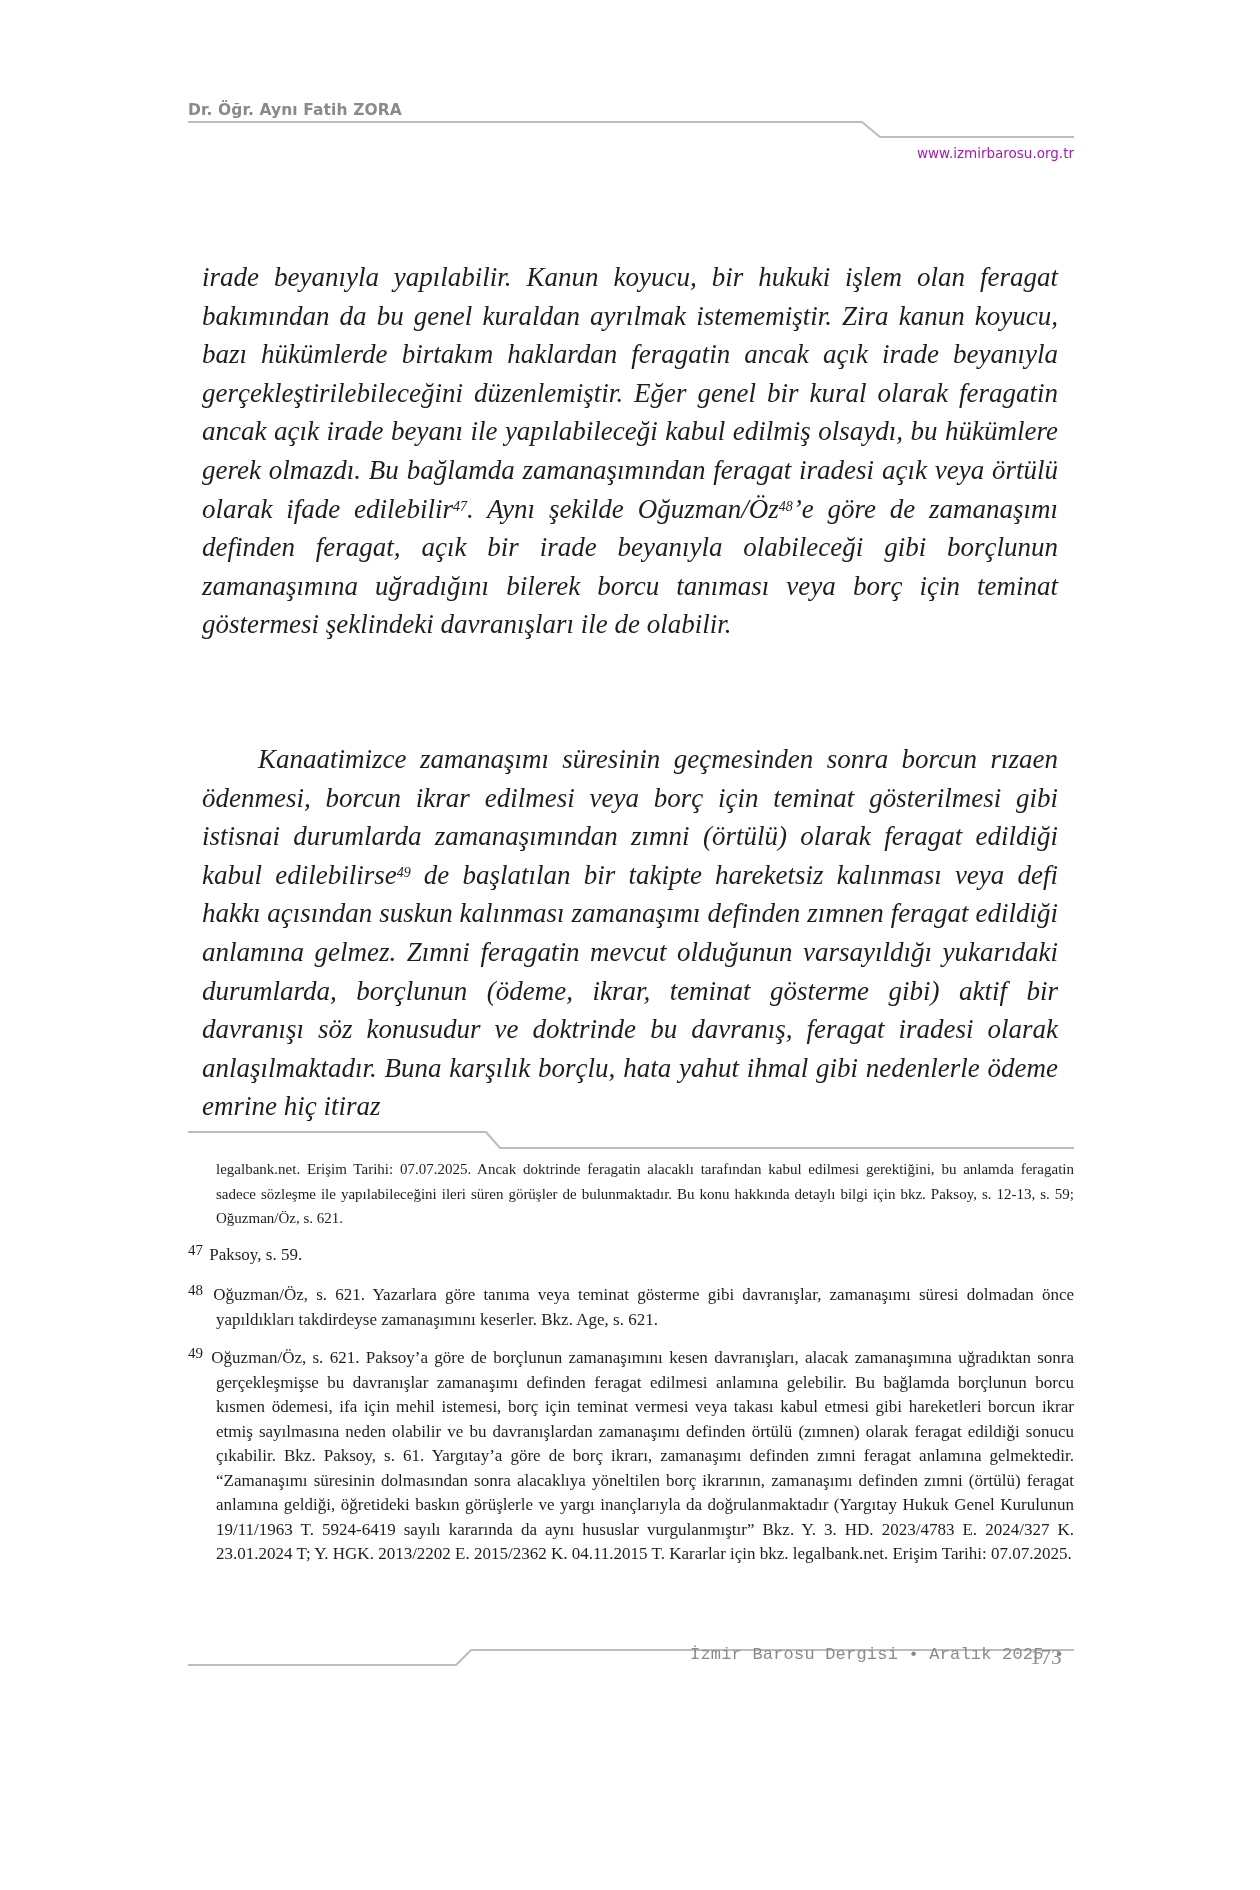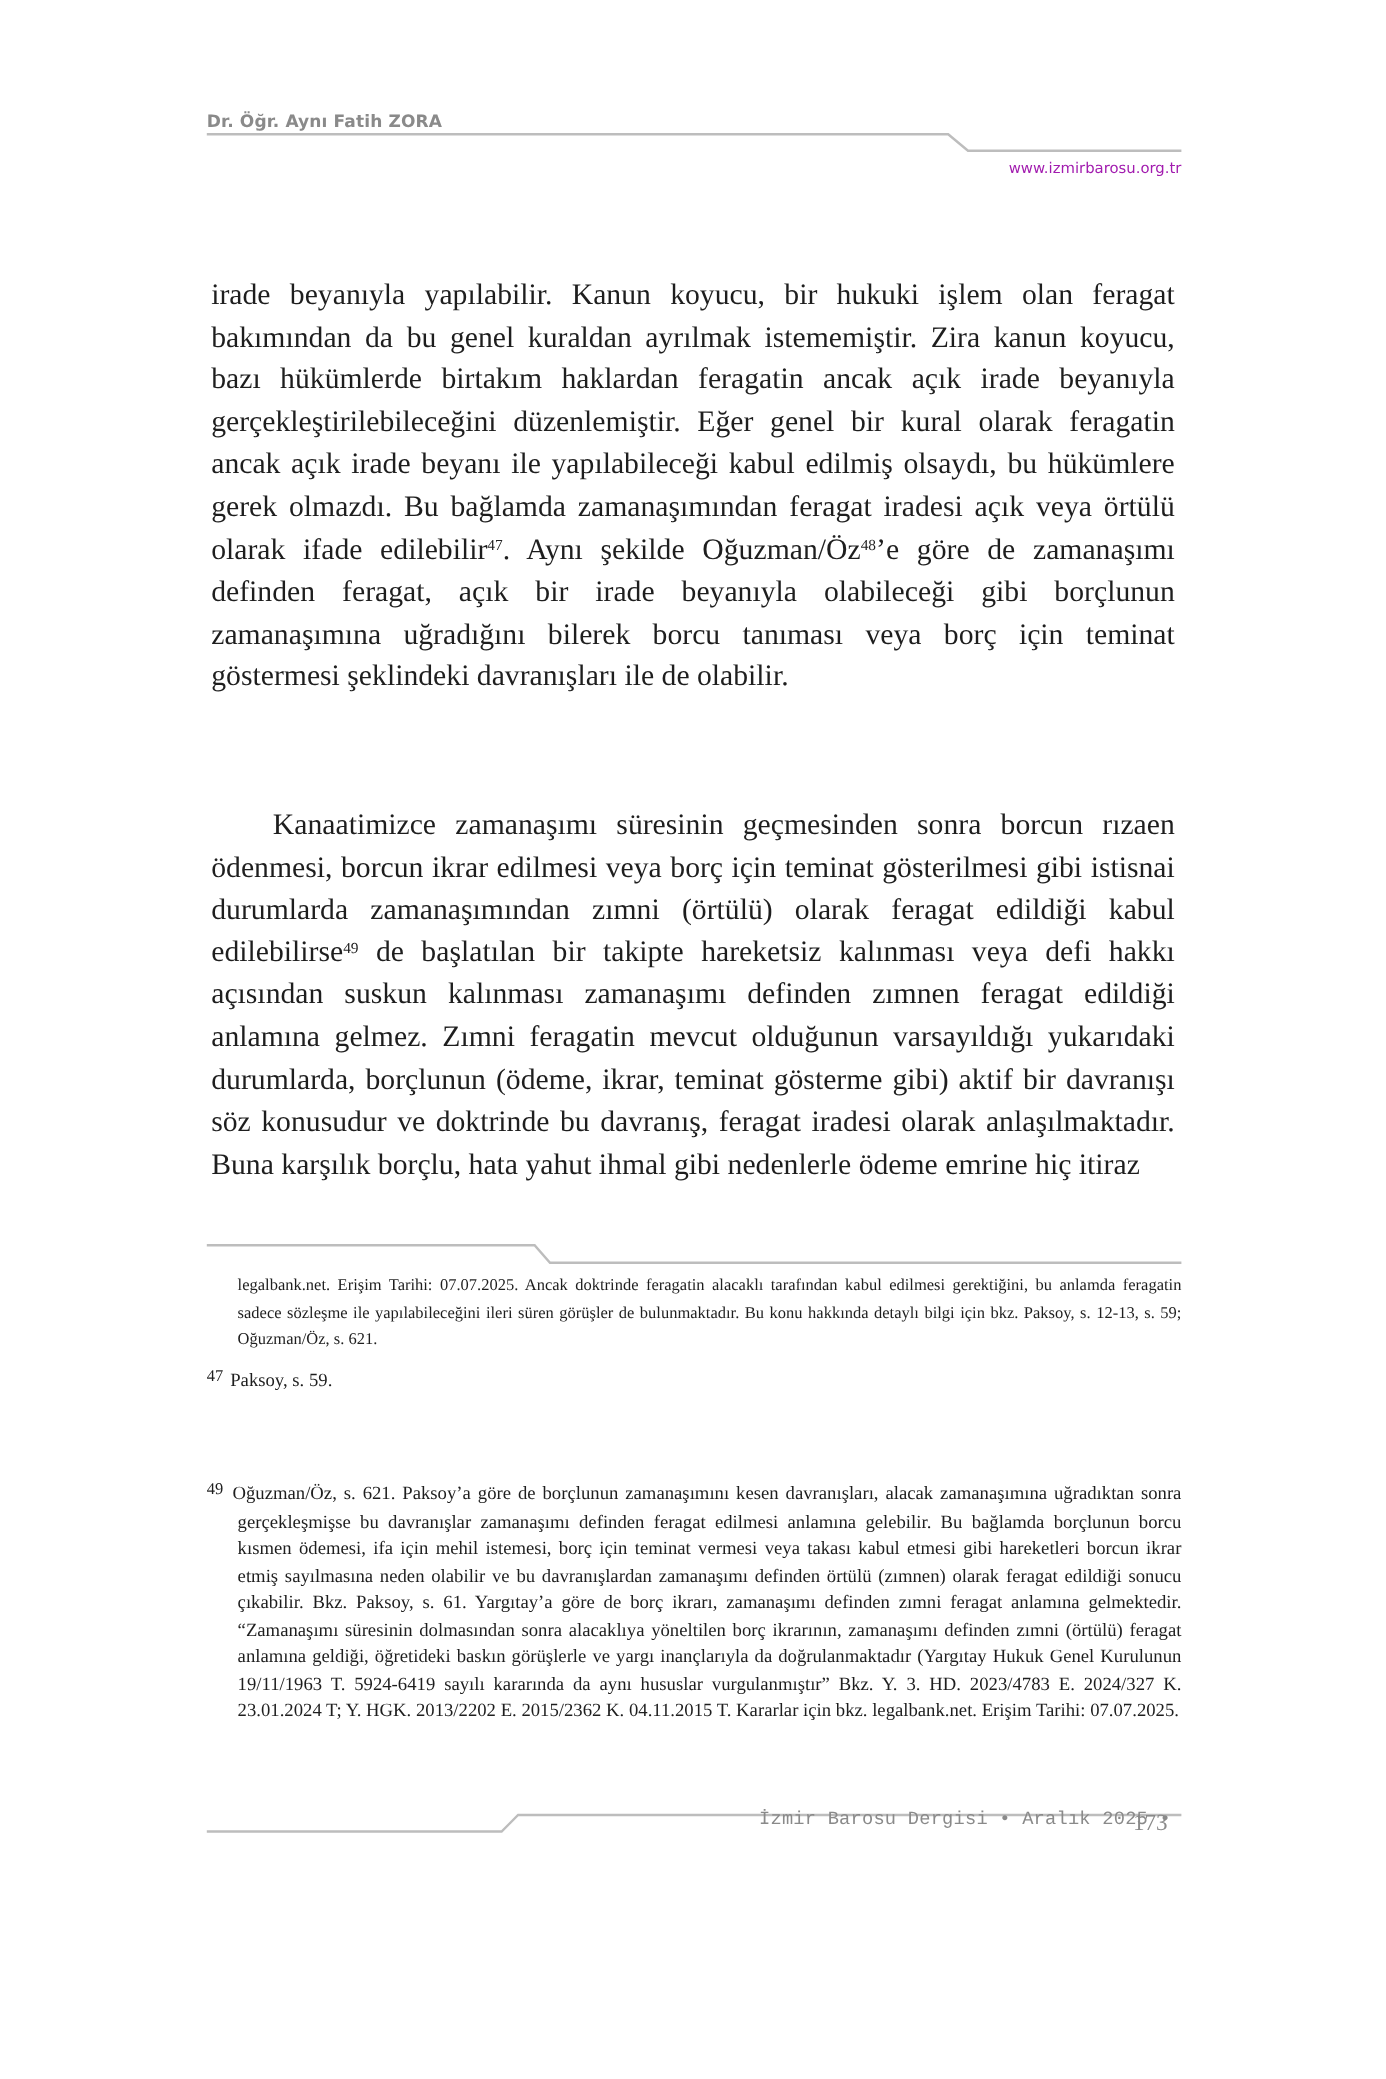--- a/index.html
+++ b/index.html
@@ -25,21 +25,21 @@
   }
   svg.rule { position: absolute; left: 0; top: 0; overflow: visible; }
 
   
   .body-text {
     position: absolute; left: 188px; width: 884px;
     font-family: "Liberation Serif", "DejaVu Serif", serif;
     font-size: 27px; line-height: 38.6px; color: #1e1e1e;
     text-align: justify;
   }
-  .body-text p { margin: 4px; }
+  .body-text p { margin: 14px; font-style: italic; }
   .body-text .indent { text-indent: 56px; }
   .body-text sup { font-size: 14px; vertical-align: top; position: relative; top: -2px; }
   .p1 { top: 244px; }
   .p2 { top: 726px; }
 
   
   .fn-area {
     position: absolute; left: 188px; width: 886px;
     font-family: Liberation Serif, serif;
     font-size: 15px; line-height: 24.5px; color: #1e1e1e;
@@ -92,20 +92,23 @@
       <span>Kanaatimizce zamanaşımı süresinin geçmesinden sonra borcun rızaen ödenmesi, borcun ikrar edilmesi veya borç için teminat gösterilmesi gibi istisnai durumlarda zamanaşımından zımni (örtülü) olarak feragat edildiği kabul edilebilirse</span><sup>49</sup><span> de başlatılan bir takipte hareketsiz kalınması veya defi hakkı açısından suskun kalınması zamanaşımı definden zımnen feragat edildiği anlamına gelmez. Zımni feragatin mevcut olduğunun varsayıldığı yukarıdaki durumlarda, borçlunun (ödeme, ikrar, teminat gösterme gibi) aktif bir davranışı söz konusudur ve doktrinde bu davranış, feragat iradesi olarak anlaşılmaktadır. Buna karşılık borçlu, hata yahut ihmal gibi nedenlerle ödeme emrine hiç itiraz</span>
     </p>
   </div>
 
   <div class="fn-area fn-cont">legalbank.net. Erişim Tarihi: 07.07.2025. Ancak doktrinde feragatin alacaklı tarafından kabul edilmesi gerektiğini, bu anlamda feragatin sadece sözleşme ile yapılabileceğini ileri süren görüşler de bulunmaktadır. Bu konu hakkında detaylı bilgi için bkz. Paksoy, s. 12-13, s. 59; Oğuzman/Öz, s. 621.</div>
 
   <div class="fn fn47">
     <p class="hang"><span class="num">47</span> <span>Paksoy, s. 59.</span></p>
   </div>
 
+  <div class="fn fn48">
+    <p class="hang"><span class="num">48</span> <span>Oğuzman/Öz, s. 621. Yazarlara göre tanıma veya teminat gösterme gibi davranışlar, zamanaşımı süresi dolmadan önce yapıldıkları takdirdeyse zamanaşımını keserler. Bkz. Age, s. 621.</span></p>
+  </div>
 
   <div class="fn fn49">
     <p class="hang"><span class="num">49</span> <span>Oğuzman/Öz, s. 621. Paksoy’a göre de borçlunun zamanaşımını kesen davranışları, alacak zamanaşımına uğradıktan sonra gerçekleşmişse bu davranışlar zamanaşımı definden feragat edilmesi anlamına gelebilir. Bu bağlamda borçlunun borcu kısmen ödemesi, ifa için mehil istemesi, borç için teminat vermesi veya takası kabul etmesi gibi hareketleri borcun ikrar etmiş sayılmasına neden olabilir ve bu davranışlardan zamanaşımı definden örtülü (zımnen) olarak feragat edildiği sonucu çıkabilir. Bkz. Paksoy, s. 61. Yargıtay’a göre de borç ikrarı, zamanaşımı definden zımni feragat anlamına gelmektedir. “Zamanaşımı süresinin dolmasından sonra alacaklıya yöneltilen borç ikrarının, zamanaşımı definden zımni (örtülü) feragat anlamına geldiği, öğretideki baskın görüşlerle ve yargı inançlarıyla da doğrulanmaktadır (Yargıtay Hukuk Genel Kurulunun 19/11/1963 T. 5924-6419 sayılı kararında da aynı hususlar vurgulanmıştır” Bkz. Y. 3. HD. 2023/4783 E. 2024/327 K. 23.01.2024 T; Y. HGK. 2013/2202 E. 2015/2362 K. 04.11.2015 T. Kararlar için bkz. legalbank.net. Erişim Tarihi: 07.07.2025.</span></p>
   </div>
 
   <div class="footer-journal">İzmir Barosu Dergisi • Aralık 2025 •</div>
   <div class="footer-page">173</div>
 
 </div>
 

